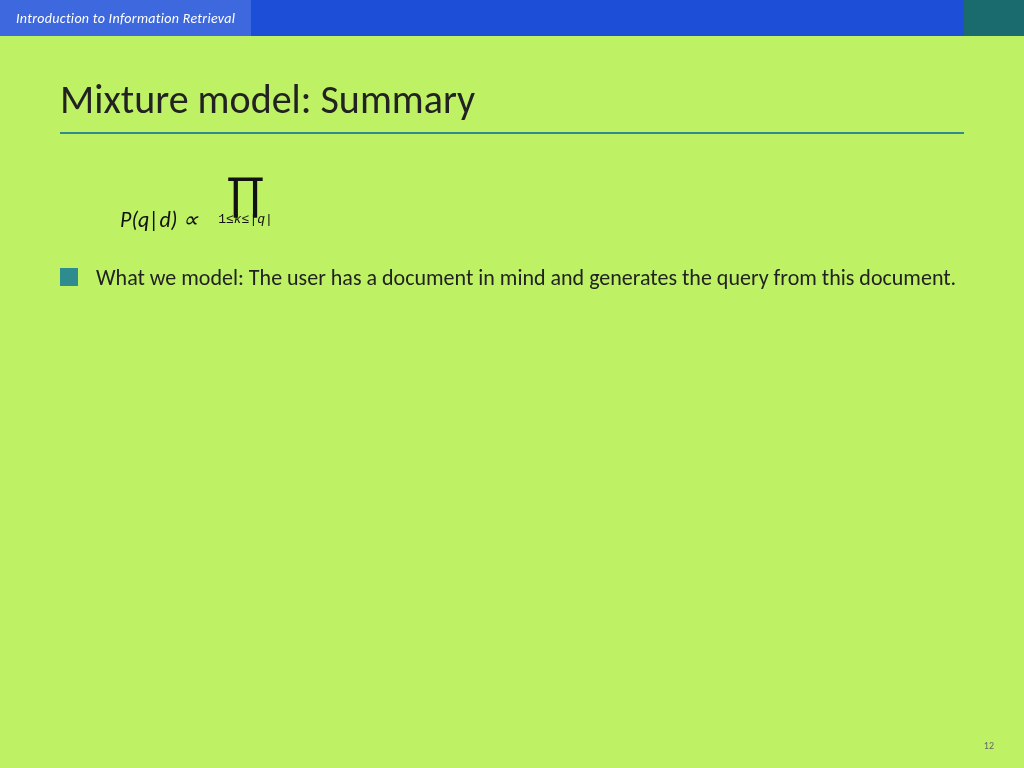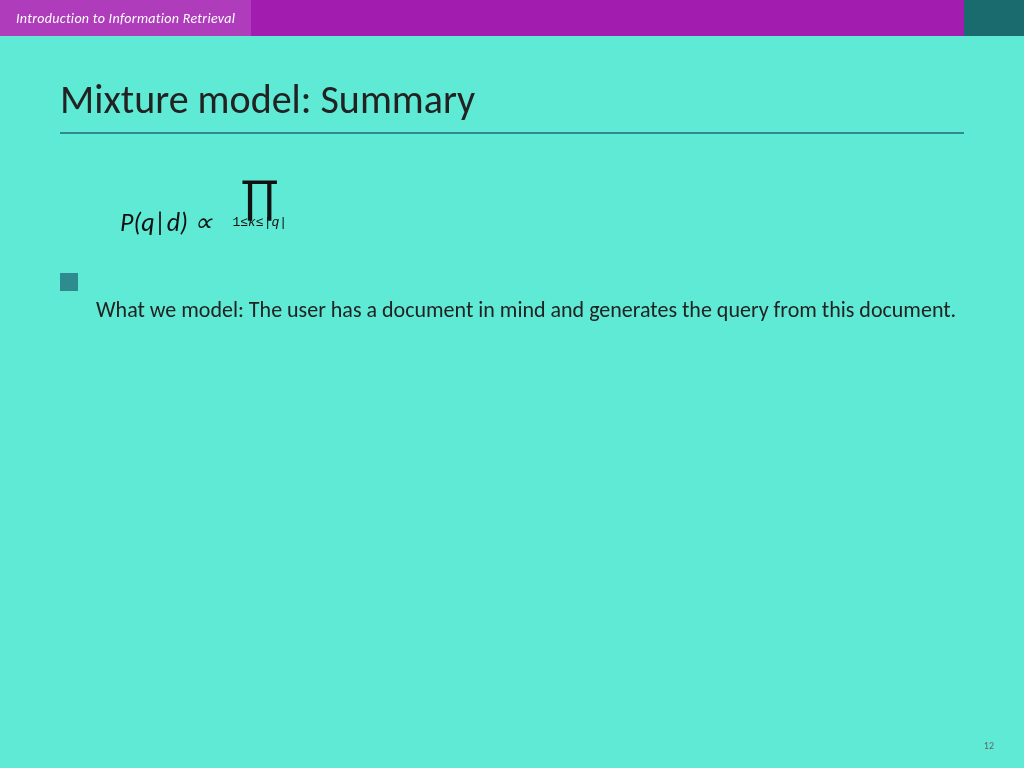--- a/index.html
+++ b/index.html
@@ -17,21 +17,21 @@
       position: relative;
     }
 
     
     .header-bar {
       position: absolute;
       top: 0;
       left: 0;
       width: 100%;
       height: 36px;
-      background: #a21caf;
+      background: #1d4ed8;
       display: flex;
       align-items: center;
     }
 
     .header-title-bg {
       background: rgba(255,255,255,0.15);
       padding: 6px 16px;
       height: 100%;
       display: flex;
       align-items: center;
@@ -55,21 +55,21 @@
       background: #1a6b6e;
     }
 
     
     .main-content {
       position: absolute;
       top: 36px;
       left: 0;
       width: 100%;
       height: calc(768px - 36px);
-      background: #5eead4;
+      background: #bef264;
       padding: 40px 60px 40px 60px;
     }
 
     
     .slide-title {
       font-size: 40px;
       font-weight: 300;
       color: #222222;
       margin-bottom: 8px;
       line-height: 1.2;
@@ -91,21 +91,21 @@
     }
 
     .formula-container {
       display: flex;
       align-items: center;
       gap: 16px;
     }
 
     .formula-left {
       font-style: italic;
-      font-size: 26px;
+      font-size: 22px;
       margin-top: 42px;
     }
 
     .formula-product-block {
       display: flex;
       flex-direction: column;
       align-items: center;
       margin: 0 4px;
     }
 
@@ -150,21 +150,20 @@
       background: #2e8b8e;
       min-width: 18px;
       min-height: 18px;
       margin-right: 18px;
       margin-top: 5px;
       flex-shrink: 0;
     }
 
     .bullet-text {
       flex: 1;
-      margin-top: 27px;
     }
 
     
     .page-number {
       position: absolute;
       bottom: 16px;
       right: 30px;
       font-size: 10px;
       color: #666;
     }

